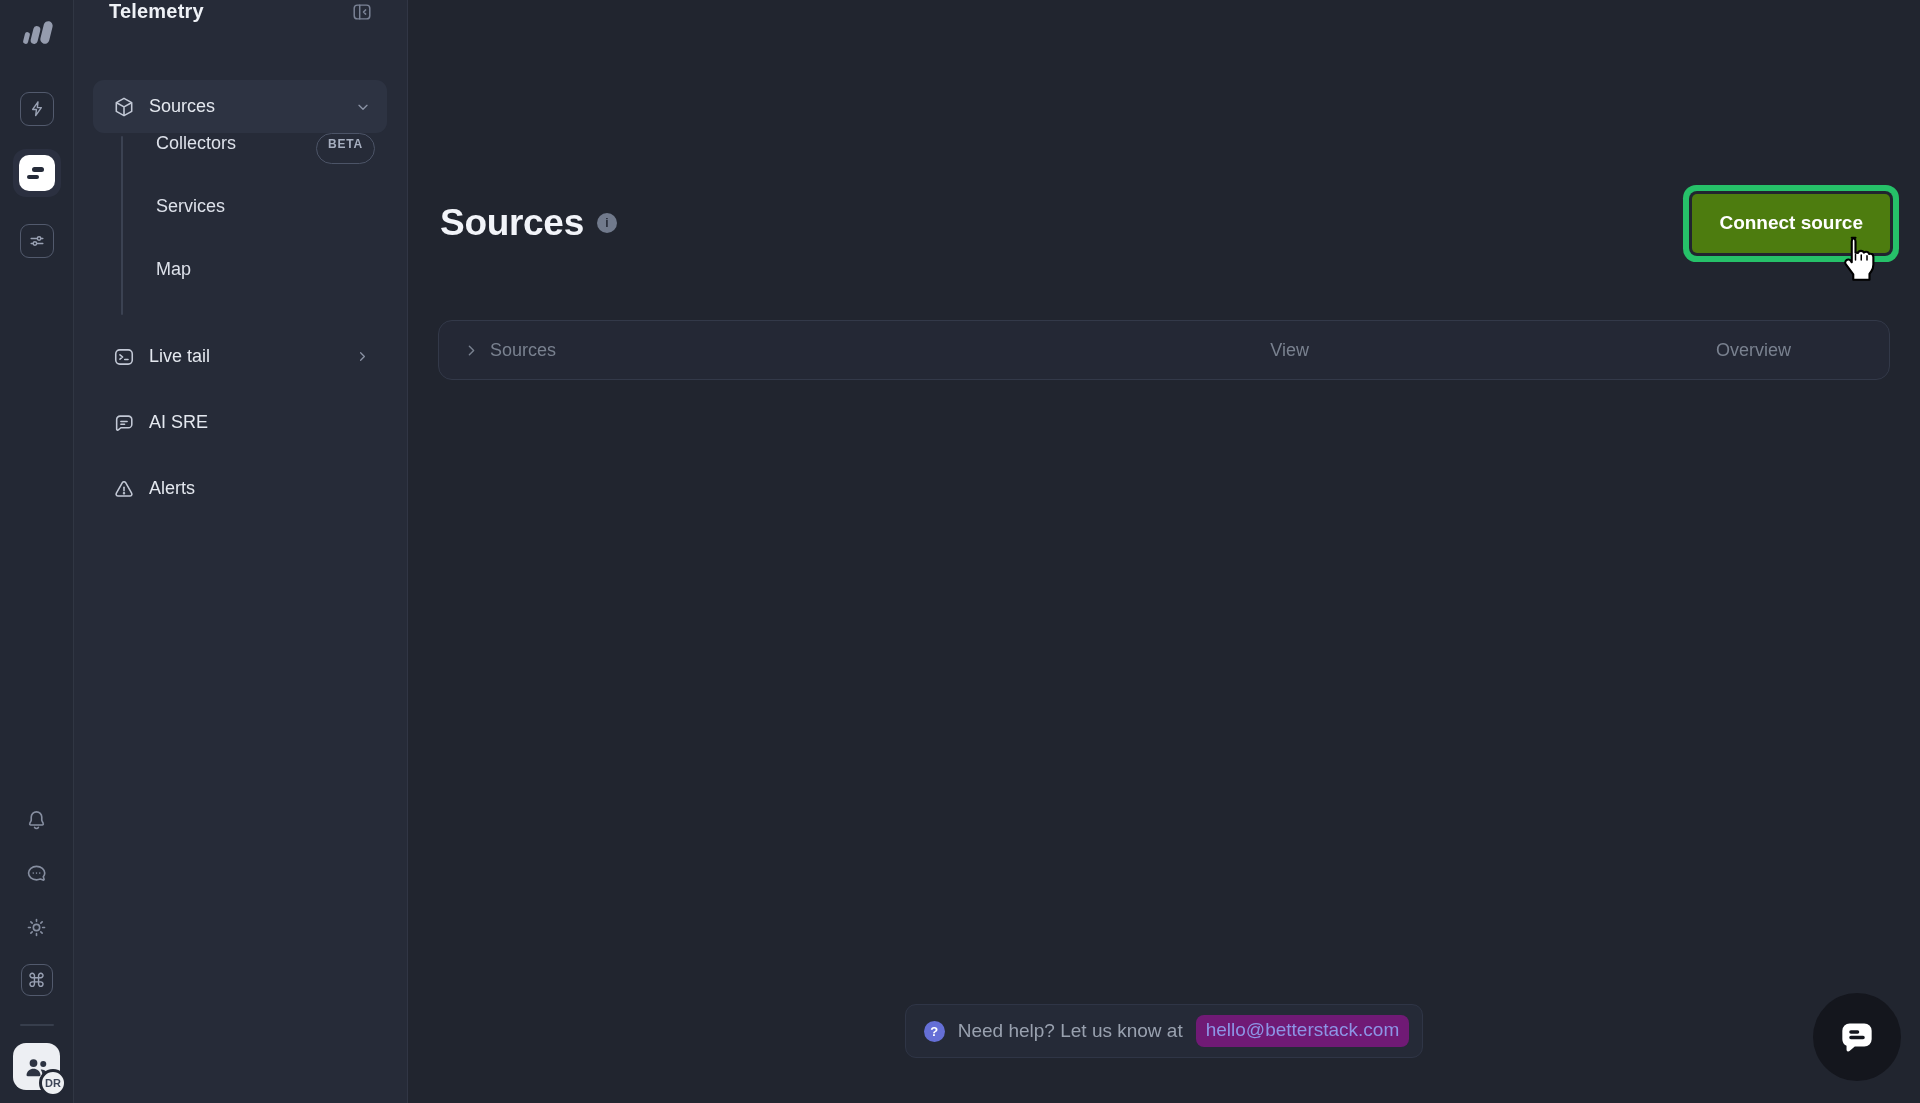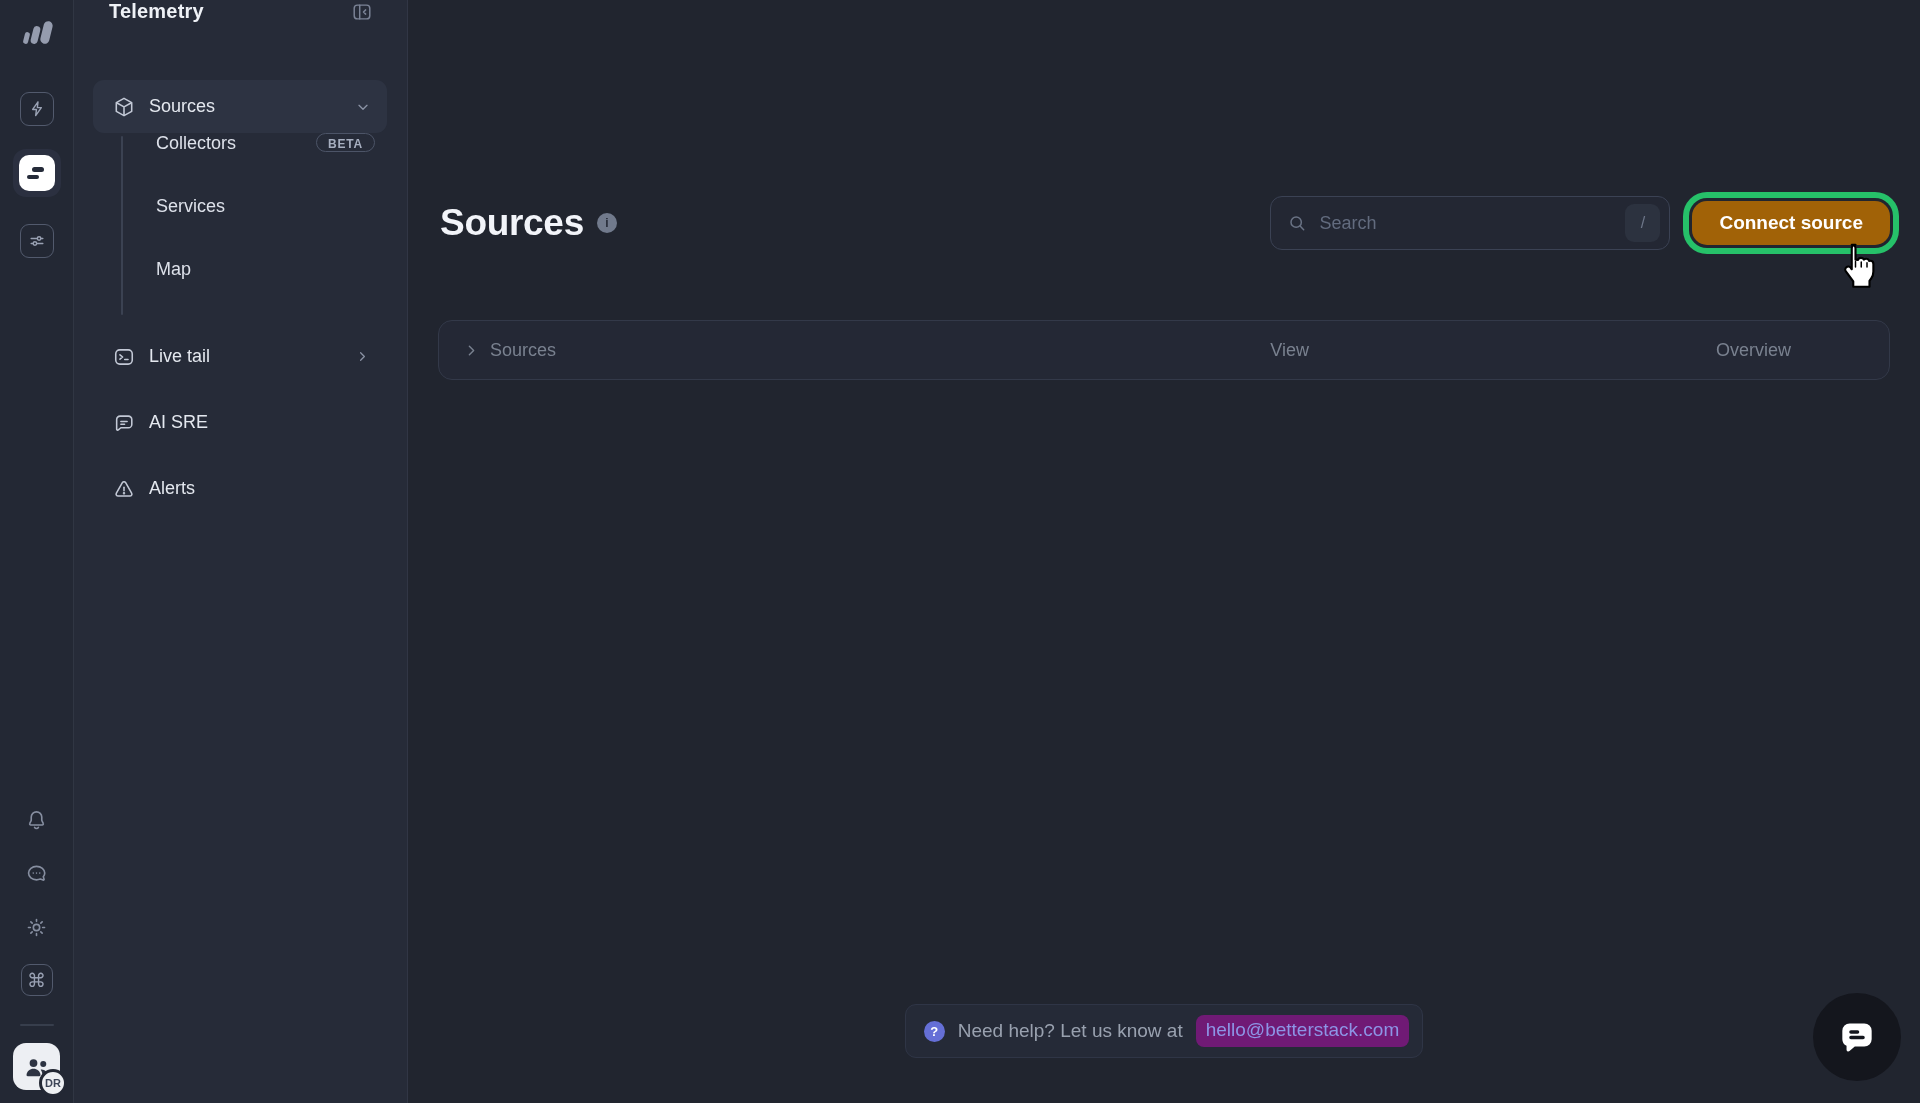--- a/index.html
+++ b/index.html
@@ -36,40 +36,40 @@
   .panel-title { font-size:20px; font-weight:700; color:#eef1f6; letter-spacing:.2px; }
   .collapse-btn { background:none; border:none; color:#7b8396; width:24px; height:24px; cursor:pointer; display:flex; align-items:center; justify-content:center; }
   .nav-item { height:53px; margin:0 20px 13px 19px; border-radius:11px; display:flex; align-items:center;
               padding:0 16px 0 20px; color:#e4e8ef; font-size:18px; font-weight:500; cursor:pointer; }
   .nav-item.active { background:#2d3342; margin-top:10px; margin-bottom:0; }
   .nicon { width:22px; height:22px; color:#c3c9d6; margin-right:14px; flex:0 0 22px; display:flex; align-items:center; justify-content:center; }
   .chev { margin-left:auto; color:#8b93a5; width:16px; height:16px; display:flex; }
   .subnav { position:relative; margin-bottom:8px; }
   .subnav::before { content:""; position:absolute; left:47px; top:3px; bottom:7px; width:2px; background:#3b4252; border-radius:1px; }
   .subrow { height:63px; display:flex; align-items:flex-start; padding:0 32px 0 82px; color:#dde1ea; font-size:18px; font-weight:500; cursor:pointer; }
-  .beta-chip { margin-left:auto; border:1.5px solid #4c5467; border-radius:999px; padding:3px 11px 0;
+  .beta-chip { margin-left:auto; border:1.5px solid #4c5467; border-radius:999px; padding:3px 11px 12px;
                font-size:12px; letter-spacing:.8px; color:#a7afc0; font-weight:600; }
 
   
   main { flex:1; display:flex; flex-direction:column; padding:0 30px; position:relative; }
   .page-head { margin-top:194px; height:58px; display:flex; align-items:center; justify-content:space-between; }
   .title-wrap { display:flex; align-items:center; margin-left:2px; }
   h1.page-title { font-size:37px; font-weight:700; color:#f2f4f9; letter-spacing:-.3px; }
   .info-dot { width:20px; height:20px; border-radius:50%; background:#717a8c; color:#262b38; font-size:12px;
               font-weight:700; display:flex; align-items:center; justify-content:center; margin-left:13px; cursor:pointer; }
   .actions { display:flex; align-items:center; gap:22px; }
   .searchbox { width:400px; height:54px; border:1px solid #3b4254; border-radius:12px; background:#232733;
                display:flex; align-items:center; padding:0 9px 0 16px; gap:12px; }
   .search-ic { width:20px; height:20px; color:#6a7385; flex:0 0 20px; }
   .searchbox input { flex:1; min-width:0; background:transparent; border:none; outline:none; color:#dfe3ec; font-size:18px; font-family:inherit; }
   .searchbox input::placeholder { color:#626b7e; }
   .kbd { width:35px; height:38px; border-radius:9px; background:#2c323f; color:#6d7689; font-size:16px;
          display:flex; align-items:center; justify-content:center; }
   .connect-wrap { position:relative; }
-  .connect { height:44px; padding:0 27px; border-radius:15px; background:#a16207; color:#ffffff; font-size:19px;
+  .connect { height:59px; padding:0 27px; border-radius:5px; background:#4d7c0f; color:#ffffff; font-size:19px;
              font-weight:600; border:none; font-family:inherit; cursor:pointer;
              box-shadow:0 0 0 3px #21252f, 0 0 0 9px #26c169; }
   .cursor-ic { position:absolute; right:12px; top:41px; width:42px; height:50px; pointer-events:none; z-index:3; }
 
   .table-head { margin-top:68px; height:60px; border:1px solid #333949; background:#242835; border-radius:14px;
                 display:grid; grid-template-columns:400px 446px 482px 1fr; align-items:center; padding:0 24px;
                 color:#79818f; font-size:18px; }
   .th-group { display:flex; align-items:center; gap:10px; cursor:pointer; }
   .th-chev { width:17px; height:17px; display:flex; color:#79818f; }
   .th { text-align:right; }
@@ -249,30 +249,20 @@
     </div>
   </nav>
 
   <main>
     <div class="page-head">
       <div class="title-wrap">
         <h1 class="page-title">Sources</h1>
         <span class="info-dot">i</span>
       </div>
       <div class="actions">
-        <div class="searchbox">
-          <span class="search-ic">
-            <svg viewBox="0 0 24 24" width="20" height="20" fill="none" stroke="currentColor" stroke-width="1.8" stroke-linecap="round">
-              <circle cx="11" cy="11" r="6.2"></circle>
-              <path d="M15.7 15.7 20 20"></path>
-            </svg>
-          </span>
-          <input type="text" placeholder="Search" style="">
-          <span class="kbd">/</span>
-        </div>
         <div class="connect-wrap">
           <button class="connect">Connect source</button>
           <span class="cursor-ic">
             <svg viewBox="0 0 32 40" width="42" height="50">
               <path d="M11.8 2.2c1.7 0 3 1.3 3 3v8.9l2 .3c.3-1 1.3-1.7 2.4-1.7 1 0 1.9.6 2.3 1.4.4-.4 1.1-.7 1.8-.7 1.2 0 2.1.8 2.4 1.8.3-.1.6-.2.9-.2 1.4 0 2.5 1.1 2.5 2.5v6c0 2-.6 4-1.7 5.6l-1.4 2v4.7h-13v-4.3l-5.9-8c-.8-1.1-.6-2.6.5-3.4 1-.8 2.5-.6 3.3.5l.9 1.2V5.2c0-1.7 1.3-3 3-3Z" fill="#ffffff" stroke="#000000" stroke-width="1.7" stroke-linejoin="round"></path>
               <path d="M14.8 15.5v4.5M19.4 16v4M24 16.6v3.4" stroke="#000000" stroke-width="1.2" stroke-linecap="round" fill="none"></path>
             </svg>
           </span>
         </div>
       </div>

